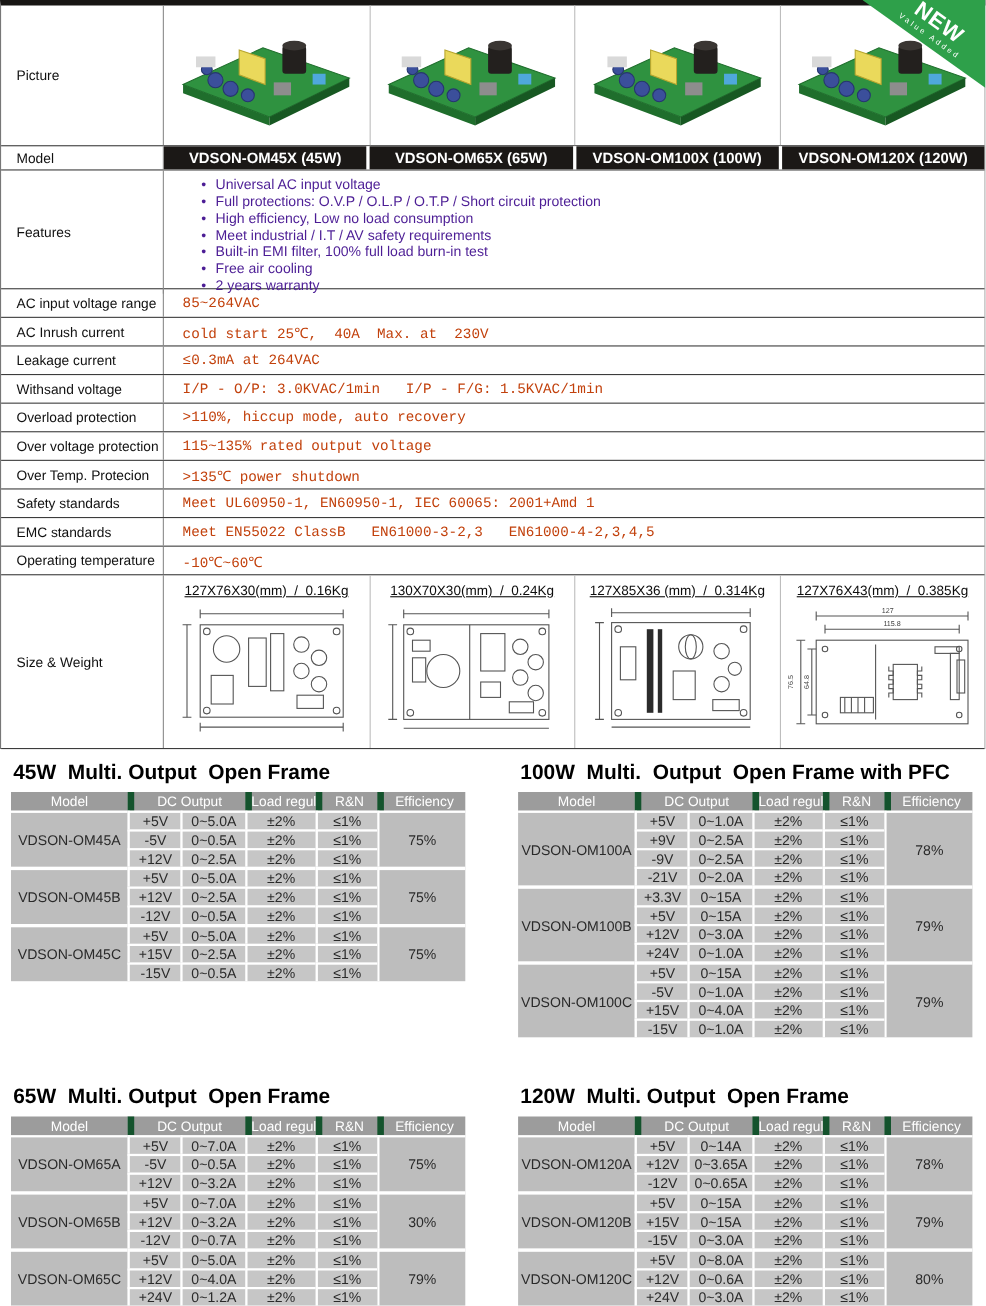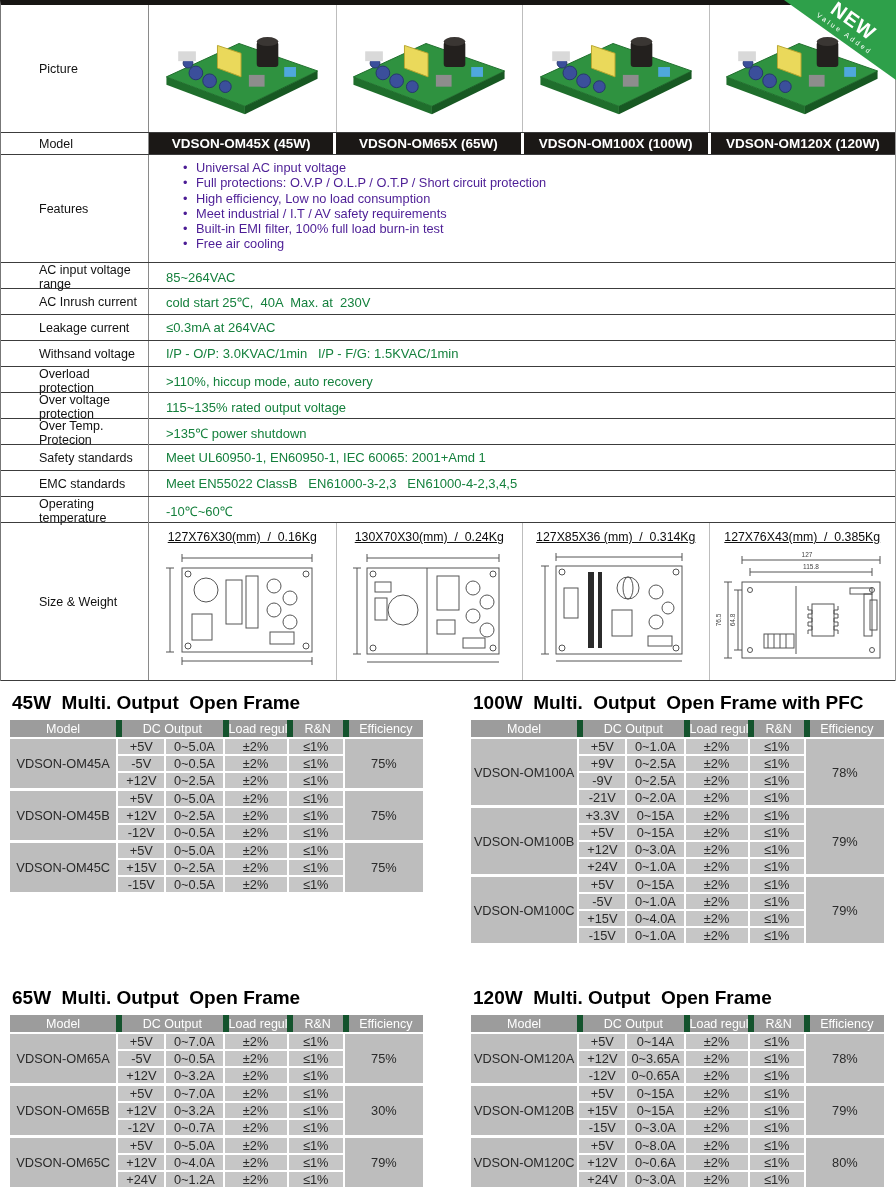--- a/index.html
+++ b/index.html
@@ -4,36 +4,36 @@
 <style>
   html,body{margin:0;padding:0;}
   body{width:896px;height:1187px;position:relative;background:#fff;overflow:hidden;
        font-family:"Liberation Sans",sans-serif;color:#111;}
 
   
   .spec{position:absolute;top:0;left:0;width:894px;border-top:5px solid #171513;
         border-left:1px solid #777;border-right:1px solid #999;}
   .row{display:grid;grid-template-columns:148px 1fr;border-bottom:1px solid #3c3c3c;}
   .label-cell{border-right:1px solid #8a8a8a;display:flex;align-items:center;
-              padding-left:26px;font-size:12.5px;color:#111;margin-left:12px;}
+              padding-left:14px;font-size:12.5px;color:#111;}
   .pic-row{height:127px;}
   .pic-grid{display:grid;grid-template-columns:repeat(4,1fr);}
   .pic-cell{display:flex;align-items:center;justify-content:center;border-left:1px solid #bdbdbd;overflow:hidden;}
   .pic-cell:first-child{border-left:none;}
   .model-row{height:21px;}
   .mstrip{display:grid;grid-template-columns:repeat(4,1fr);gap:3px;background:#fff;}
   .mstrip-cell{background:#1b1816;color:#fff;font-weight:bold;font-size:13.5px;
                display:flex;align-items:center;justify-content:center;}
   .features-row{height:107px;}
   .features-ul{margin:5px 0 0 34px;padding:0;list-style:none;}
   .features-ul li{font-size:12.8px;line-height:15.3px;position:relative;padding-left:13px;color:#4c1d95;}
   .features-ul li::before{content:"•";position:absolute;left:0;top:0;}
   .spec-row{height:25px;}
   .spec-value{font-size:13px;display:flex;align-items:center;padding-left:17px;
-              white-space:pre-wrap;color:#15803d;}
+              white-space:pre-wrap;color:#c2410c;font-family:Liberation Mono, monospace;}
   .size-row{height:157px;}
   .size-grid{display:grid;grid-template-columns:repeat(4,1fr);}
   .size-cell{border-left:1px solid #bdbdbd;display:flex;flex-direction:column;align-items:center;text-decoration:underline;}
   .size-cell:first-child{border-left:none;}
   .size-text{font-size:12.3px;margin-top:7px;white-space:pre-wrap;color:#0c0c0c;}
   .draw{margin-top:4px;}
 
   
   .ribbon{position:absolute;top:0;right:0;width:112px;height:80px;
           clip-path:polygon(0 0,100% 0,100% 100%);background:#2ea04a;}
@@ -161,20 +161,21 @@
   <div class="row features-row">
     <div class="label-cell">Features</div>
     <div>
       <ul class="features-ul">
           <li>Universal AC input voltage</li>
           <li>Full protections: O.V.P / O.L.P / O.T.P / Short circuit protection</li>
           <li>High efficiency, Low no load consumption</li>
           <li>Meet industrial / I.T / AV safety requirements</li>
           <li>Built-in EMI filter, 100% full load burn-in test</li>
           <li>Free air cooling</li>
+          <li>2 years warranty</li>
         </ul>
     </div>
   </div>
 
   <div id="spec-rows">
       <div class="row spec-row">
         <div class="label-cell">AC input voltage range</div>
         <div class="spec-value">85~264VAC</div>
       </div>
       <div class="row spec-row">

